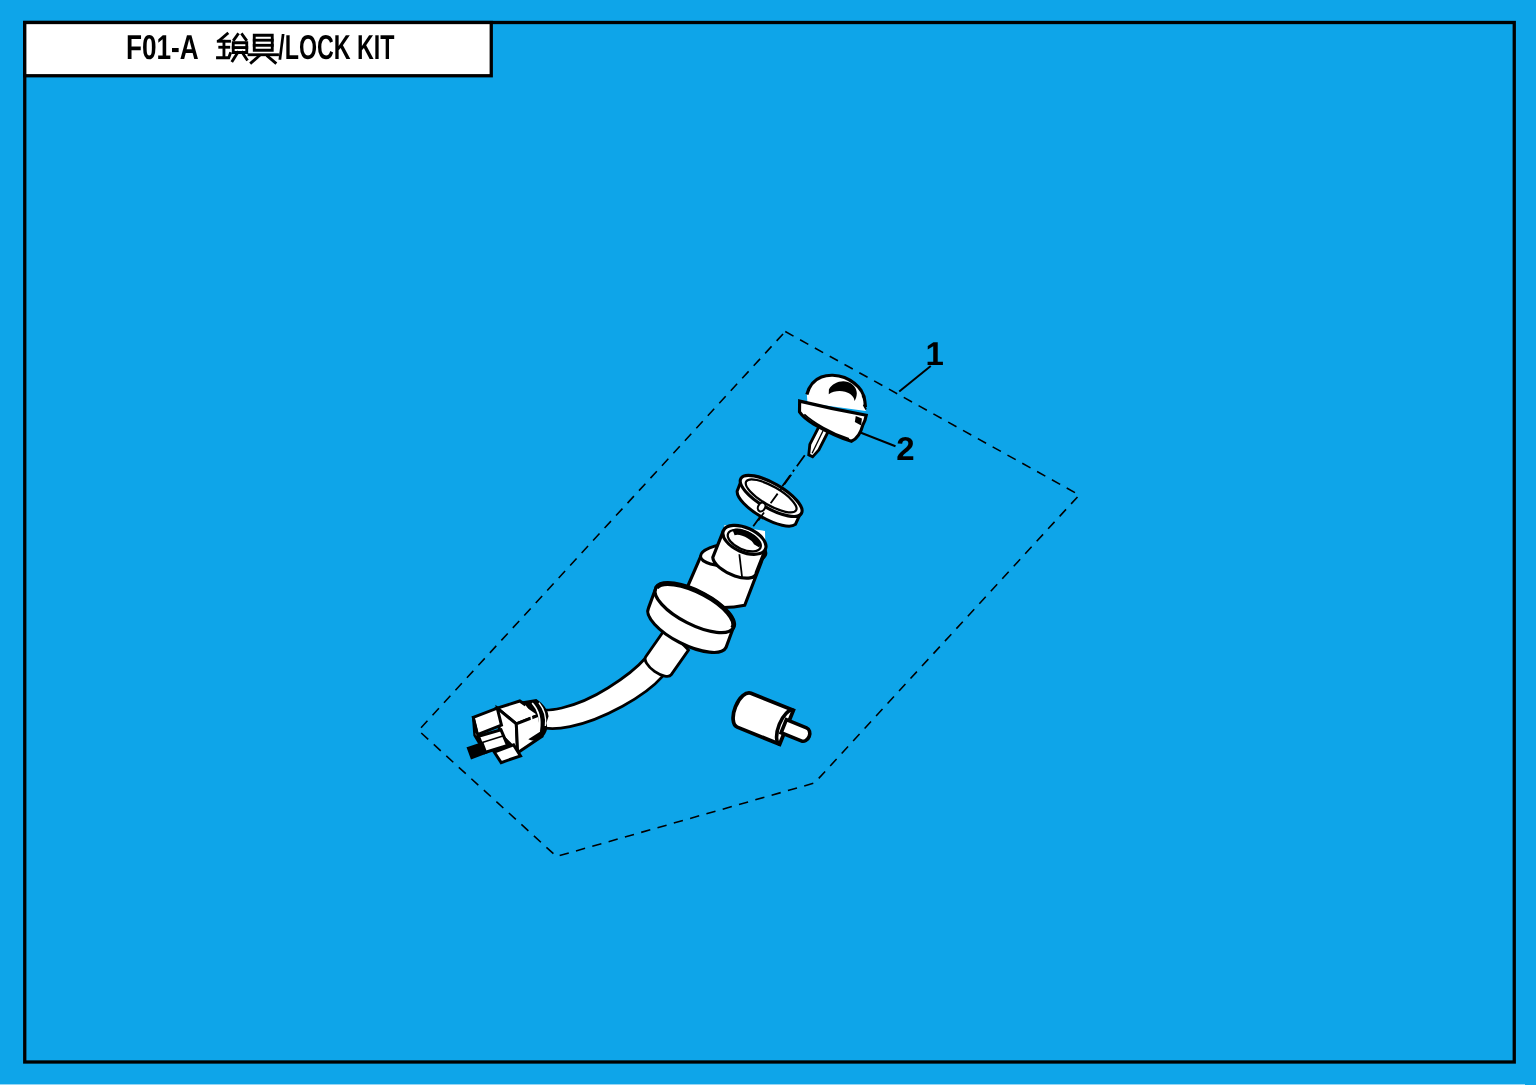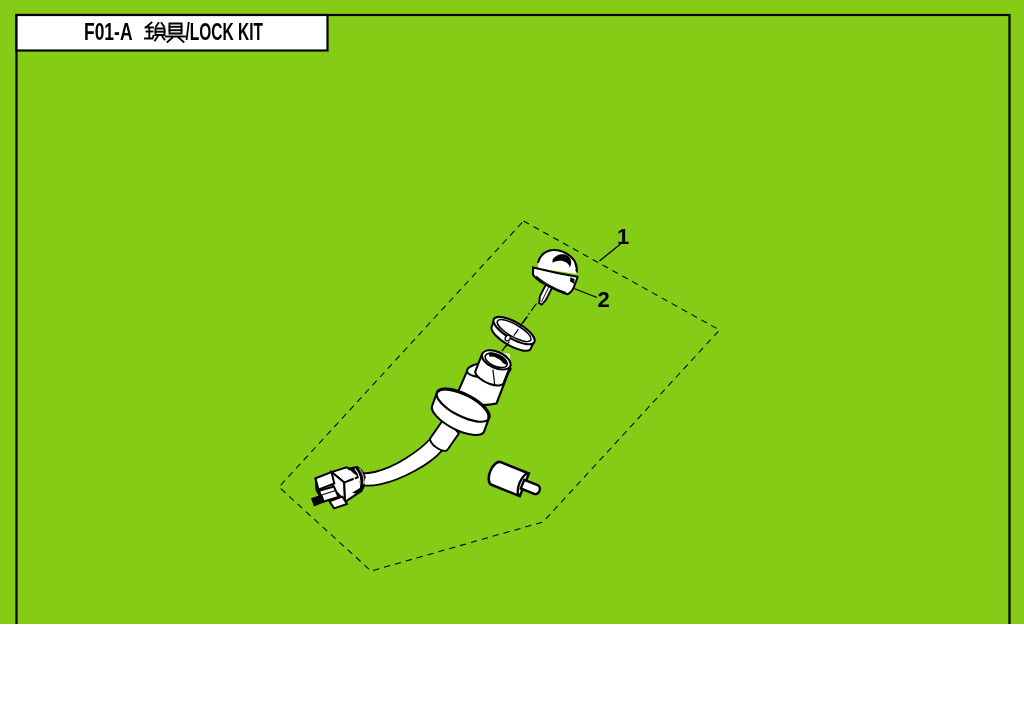--- a/index.html
+++ b/index.html
@@ -1,16 +1,16 @@
 <!DOCTYPE html>
 <html><head>
 <meta charset="utf-8">
 <style>
   html,body{margin:0;padding:0;background:#ffffff;}
-  #page{position:relative;width:1024px;height:624px;background:#84cc16;font-family:"Liberation Sans",sans-serif;text-align:right;}
+  #page{position:relative;width:1024px;height:723px;background:#0ea5e9;font-family:"Liberation Sans",sans-serif;text-align:right;}
 </style>
 </head>
 <body>
 <div id="page">
 <svg width="1024" height="723" viewBox="0 0 1024 723" xmlns="http://www.w3.org/2000/svg">
 
 <rect x="16.5" y="15" width="993" height="693" fill="none" stroke="#000" stroke-width="2.2"></rect>
 
 <rect x="16.5" y="15" width="311" height="35.5" fill="#fff" stroke="#000" stroke-width="2.2"></rect>
 

